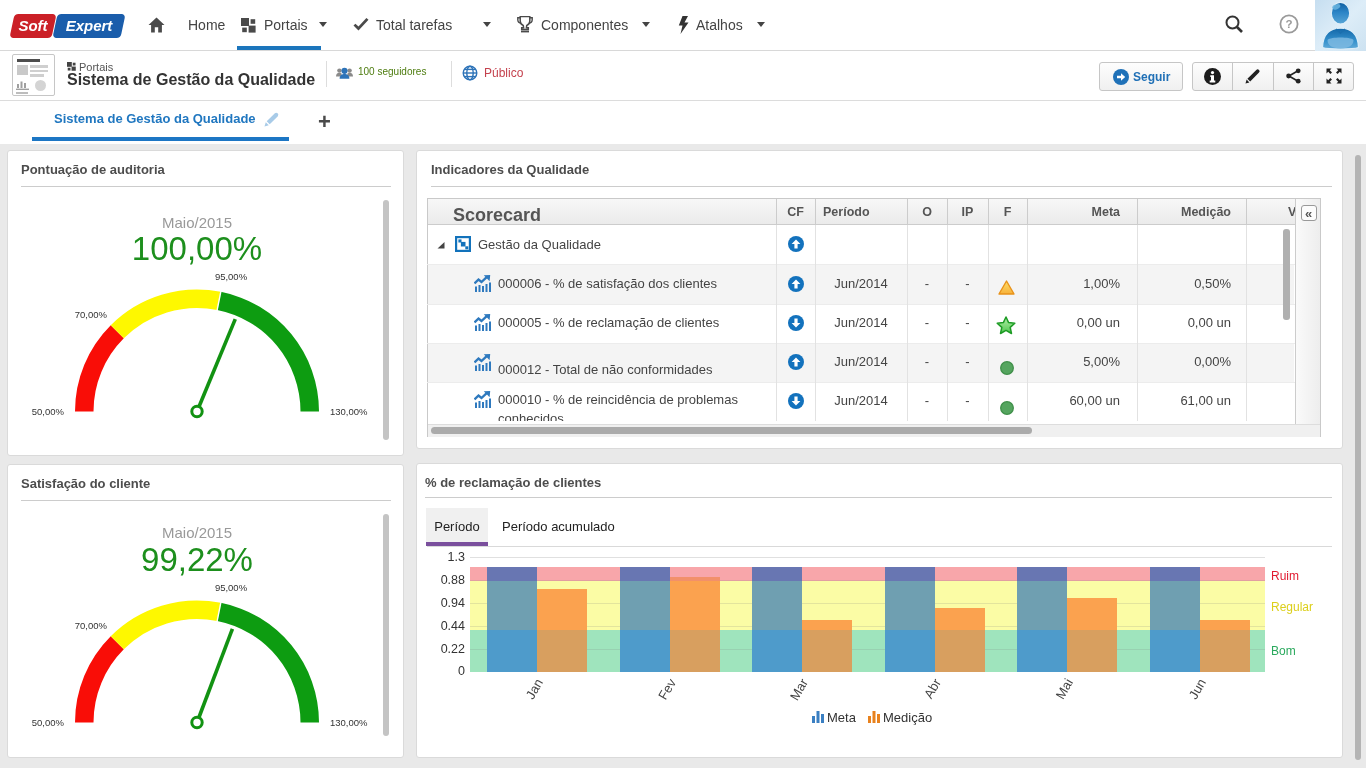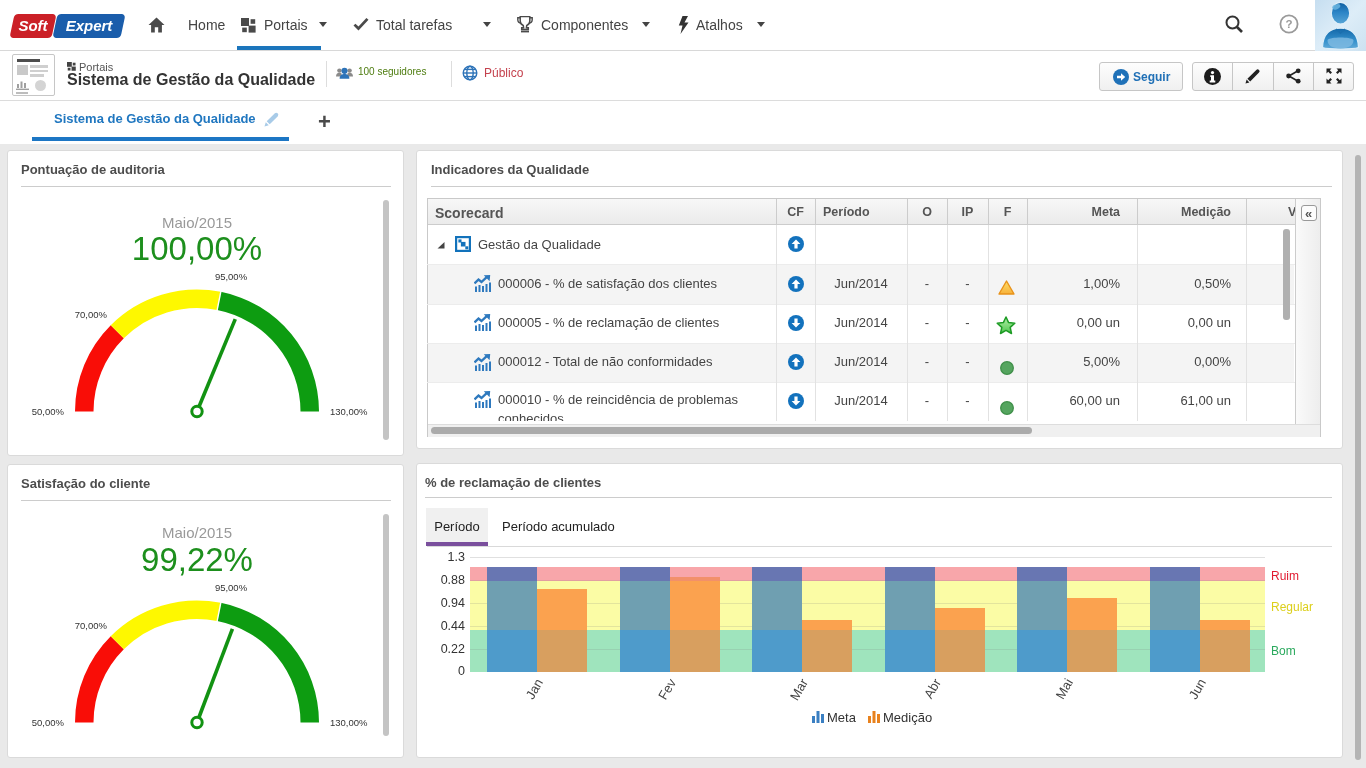--- a/index.html
+++ b/index.html
@@ -231,21 +231,21 @@
 <div class="hsep" style="left:1246px;top:199px;height:26px"></div>
 <div class="hsep" style="left:1295px;top:199px;height:26px"></div>
 <div class="colsep" style="left:776px;top:225px;height:197px"></div>
 <div class="colsep" style="left:815px;top:225px;height:197px"></div>
 <div class="colsep" style="left:907px;top:225px;height:197px"></div>
 <div class="colsep" style="left:947px;top:225px;height:197px"></div>
 <div class="colsep" style="left:988px;top:225px;height:197px"></div>
 <div class="colsep" style="left:1027px;top:225px;height:197px"></div>
 <div class="colsep" style="left:1137px;top:225px;height:197px"></div>
 <div class="colsep" style="left:1246px;top:225px;height:197px"></div>
-<div style="position:absolute;top:205px;font-size:14px;font-weight:bold;color:#555;left:435px">Scorecard</div>
+<div style="position:absolute;top:205px;font-size:18px;font-weight:bold;color:#555;left:453px">Scorecard</div>
 <div style="position:absolute;top:205px;font-size:12.5px;font-weight:bold;color:#555;left:776px;width:39px;text-align:center">CF</div>
 <div style="position:absolute;top:205px;font-size:12.5px;font-weight:bold;color:#555;left:823px">Período</div>
 <div style="position:absolute;top:205px;font-size:12.5px;font-weight:bold;color:#555;left:907px;width:40px;text-align:center">O</div>
 <div style="position:absolute;top:205px;font-size:12.5px;font-weight:bold;color:#555;left:947px;width:41px;text-align:center">IP</div>
 <div style="position:absolute;top:205px;font-size:12.5px;font-weight:bold;color:#555;left:988px;width:39px;text-align:center">F</div>
 <div style="position:absolute;top:205px;font-size:12.5px;font-weight:bold;color:#555;left:1020px;width:100px;text-align:right">Meta</div>
 <div style="position:absolute;top:205px;font-size:12.5px;font-weight:bold;color:#555;left:1131px;width:100px;text-align:right">Medição</div>
 <div style="position:absolute;top:205px;font-size:12.5px;font-weight:bold;color:#555;left:1288px">V</div>
 <div class="abs" style="left:428px;top:264px;width:866px;height:39.5px;background:#f4f4f4"></div>
 <div class="abs" style="left:428px;top:342.5px;width:866px;height:39.5px;background:#f4f4f4"></div>
@@ -323,21 +323,21 @@
     <g fill="#2e79be">
       <rect x="1" y="11.5" width="2" height="5.5"></rect>
       <rect x="4.5" y="10" width="2" height="7"></rect>
       <rect x="8" y="11" width="2" height="6"></rect>
       <rect x="11.5" y="9" width="2" height="8"></rect>
       <rect x="15" y="7.5" width="2" height="9.5"></rect>
     </g>
     <path d="M0.5 8.5 L4.5 4.5 L7.5 7 L13 1.8" fill="none" stroke="#2e79be" stroke-width="2.4"></path>
     <path d="M9.8 0.2 L16.2 0 L15.6 6.2 Z" fill="#2e79be"></path>
   </svg>
-<div class="abs gtext" style="left:498px;top:354px">000012 - Total de não conformidades</div>
+<div class="abs gtext" style="left:498px;top:362px">000012 - Total de não conformidades</div>
 <svg class="abs" style="left:788px;top:354px" width="16" height="16" viewBox="0 0 16 16">
     <circle cx="8" cy="8" r="8" fill="#1372bd"></circle>
     <path d="M8 3.4 L12.4 8 H9.6 V12.6 H6.4 V8 H3.6 Z" fill="#fff"></path>
   </svg>
 <div class="abs gtext" style="left:815px;top:354px;width:92px;text-align:center">Jun/2014</div>
 <div class="abs gtext" style="left:907px;top:354px;width:40px;text-align:center">-</div>
 <div class="abs gtext" style="left:947px;top:354px;width:41px;text-align:center">-</div>
 <div class="abs gtext" style="left:1020px;top:354px;width:100px;text-align:right">5,00%</div>
 <div class="abs gtext" style="left:1131px;top:354px;width:100px;text-align:right">0,00%</div>
 <svg class="abs" style="left:474px;top:390.5px" width="17" height="17" viewBox="0 0 17 17">

